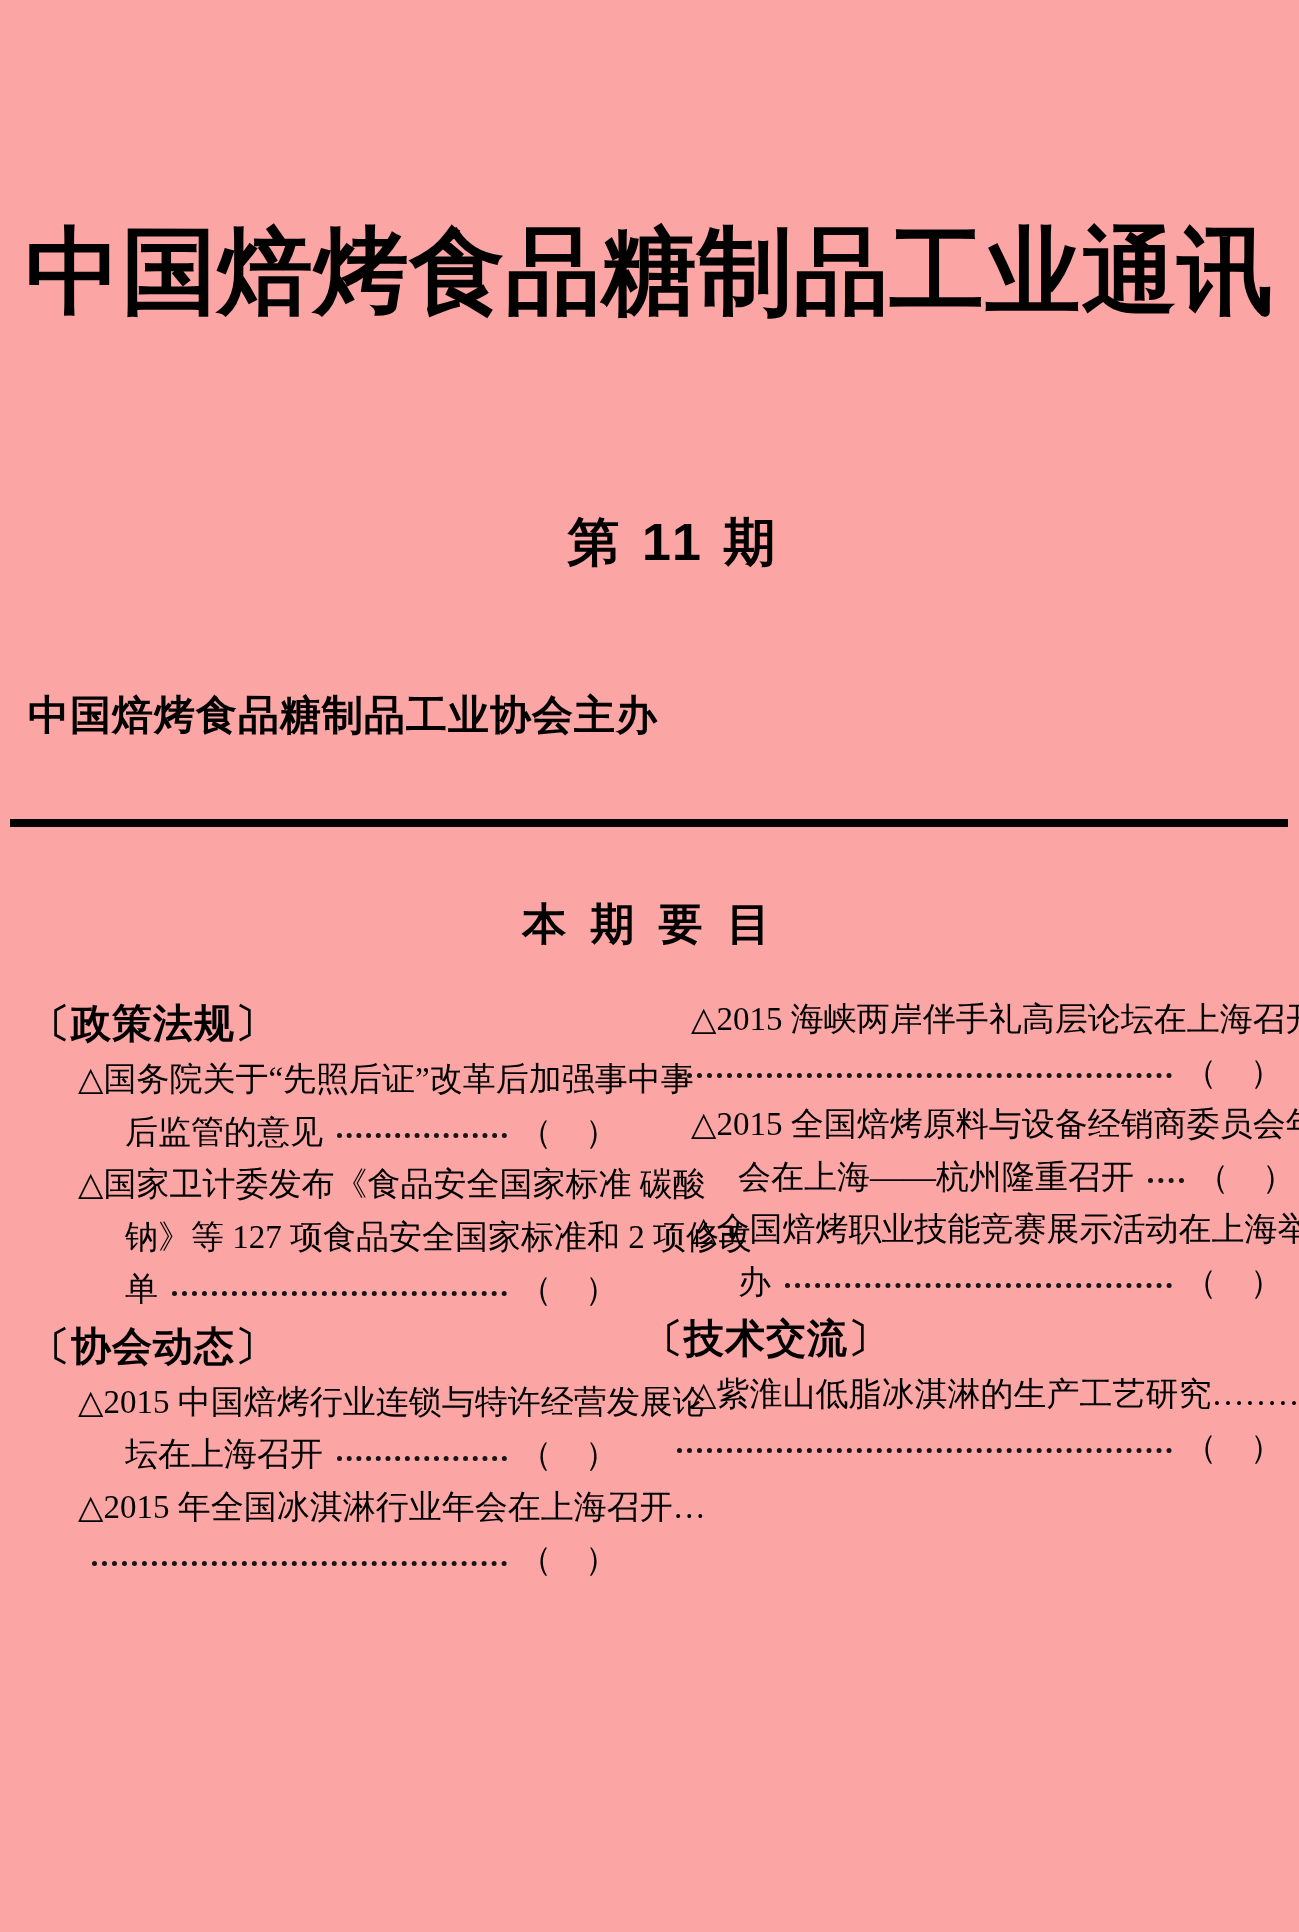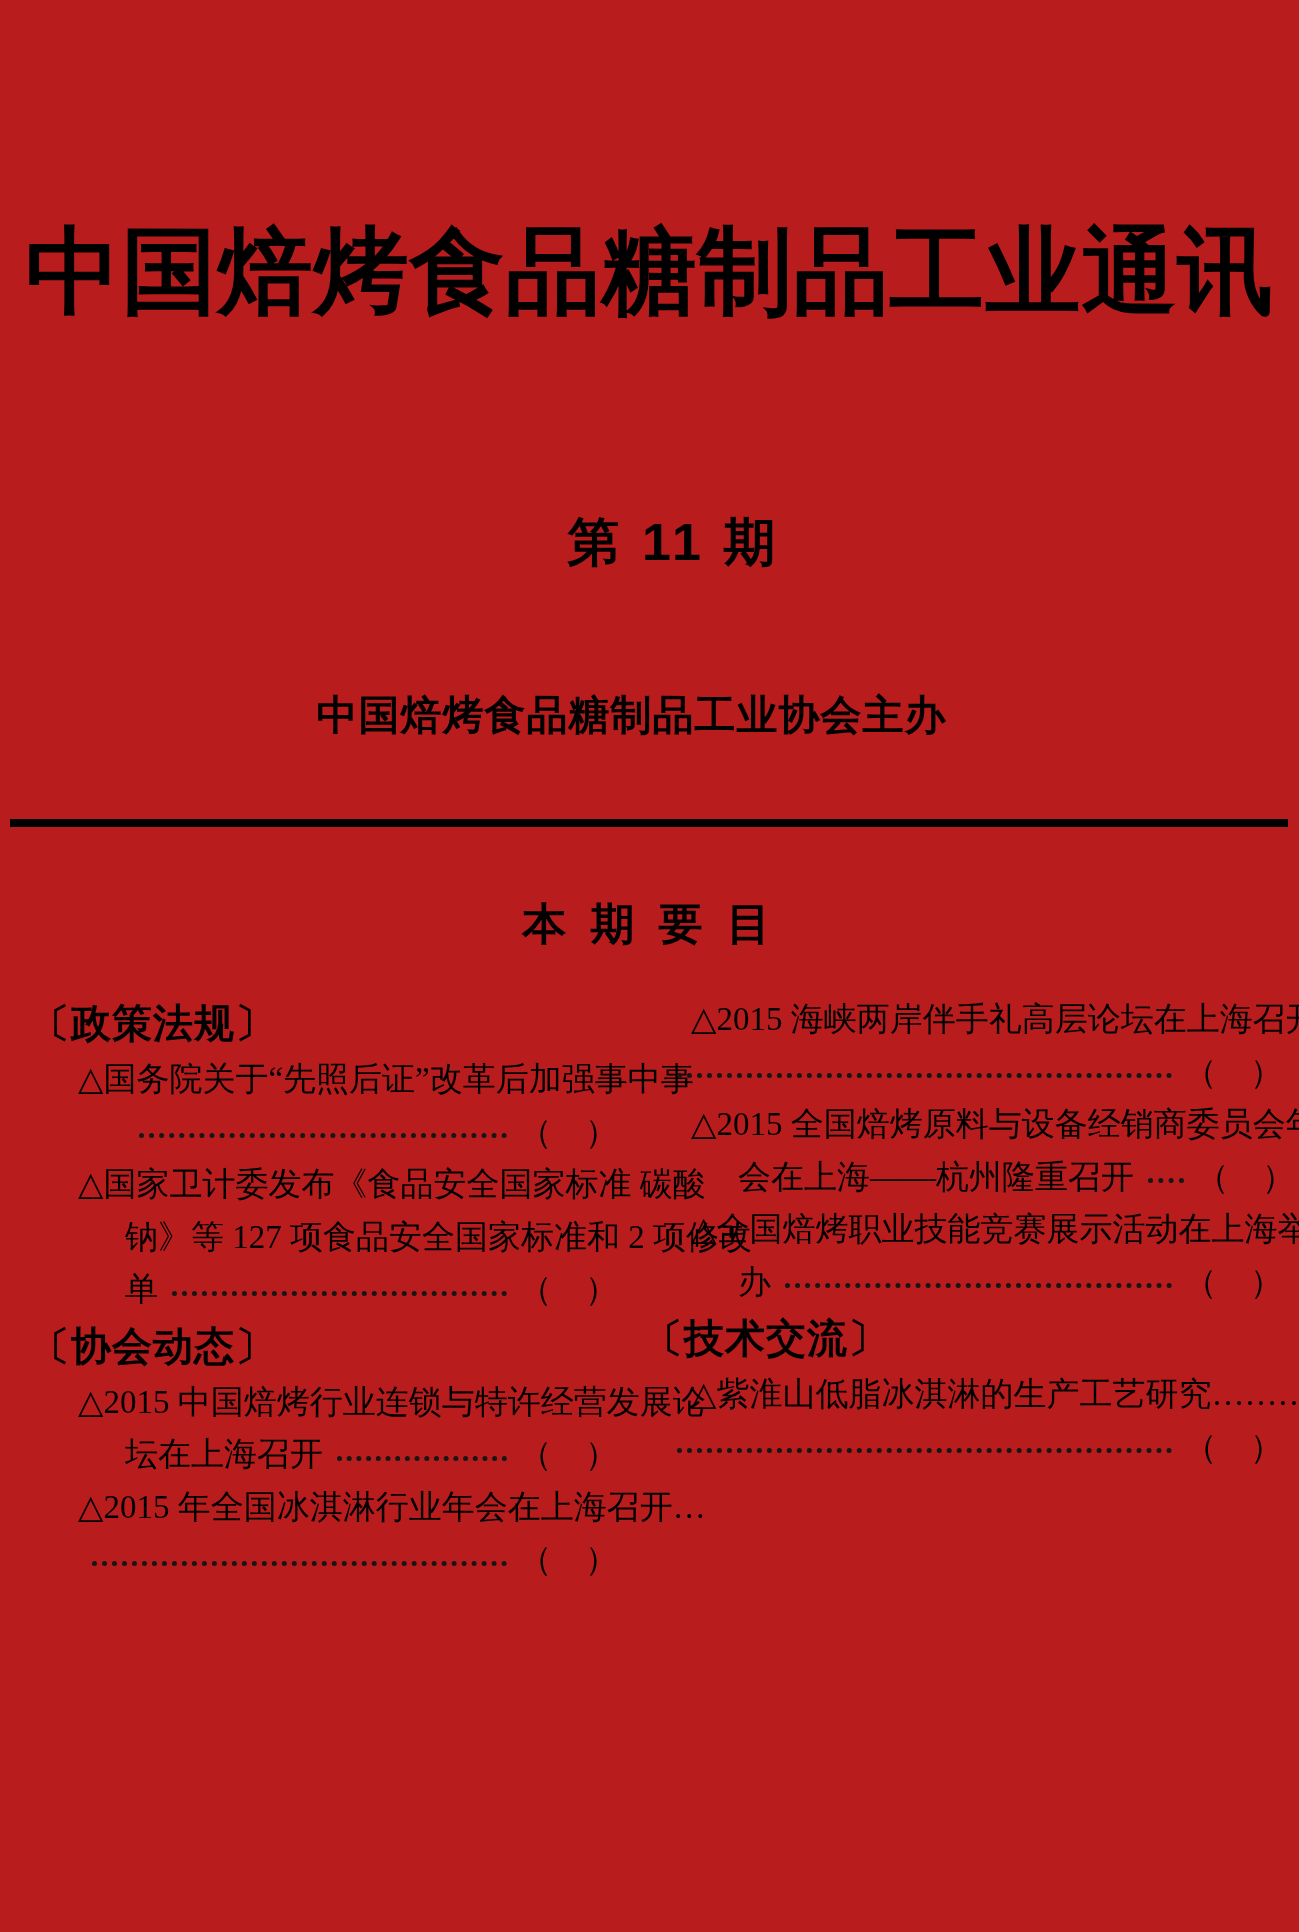--- a/index.html
+++ b/index.html
@@ -1,20 +1,20 @@
 <!DOCTYPE html>
 <html><head>
 <meta charset="utf-8">
 <style>
   html,body { margin:0; padding:0; background:#777; }
   .page {
     position:relative;
     width:1299px; height:1932px;
     margin:0 auto;
-    background:#b91c1c;
+    background:#fca5a5;
     color:#000;
     overflow:hidden;
     font-family:"Liberation Serif","DejaVu Serif",serif;
   }
   .masthead-title {
     position:absolute; top:218px; left:0; right:0;
     text-align:center;
     font-family:"Liberation Serif","DejaVu Serif",serif;
     font-size:95px; font-weight:600;
     letter-spacing:1px;
@@ -29,21 +29,21 @@
   .issue-no {
     font-family:"Liberation Sans","DejaVu Sans",sans-serif;
     font-size:52px; font-weight:bold; letter-spacing:4px;
   }
   .issue-total {
     font-family:"Liberation Serif","DejaVu Serif",serif;
     font-size:40px; font-weight:500; letter-spacing:2px;
   }
   .pub-row {
     position:absolute; top:688px; left:28px; right:64px;
-    display:flex; justify-content:center; align-items:baseline;
+    display:flex; justify-content:flex-start; align-items:baseline;
     white-space:nowrap;
     gap:18px;
   }
   .publisher {
     font-family:"Liberation Sans","DejaVu Sans",sans-serif;
     font-size:41px; font-weight:bold; letter-spacing:1px;
   }
   .pub-date {
     font-family:"Liberation Serif","DejaVu Serif",serif;
     font-size:41px;
@@ -108,20 +108,21 @@
   <div class="head-rule"></div>
 
   <div class="toc-heading">本 期 要 目</div>
 
   <div class="toc">
 
     <div class="toc-col-left">
       <div class="toc-line toc-header">〔政策法规〕</div>
       <div class="toc-line ind1">△国务院关于“先照后证”改革后加强事中事</div>
       <div class="toc-flex ind2">
+        <span>后监管的意见</span>
         <span class="leader"></span>
         <span class="ref">（　）</span>
       </div>
       <div class="toc-line ind1">△国家卫计委发布《食品安全国家标准 碳酸</div>
       <div class="toc-line ind2">钠》等 127 项食品安全国家标准和 2 项修改</div>
       <div class="toc-flex ind2">
         <span>单</span>
         <span class="leader"></span>
         <span class="ref">（　）</span>
       </div>

